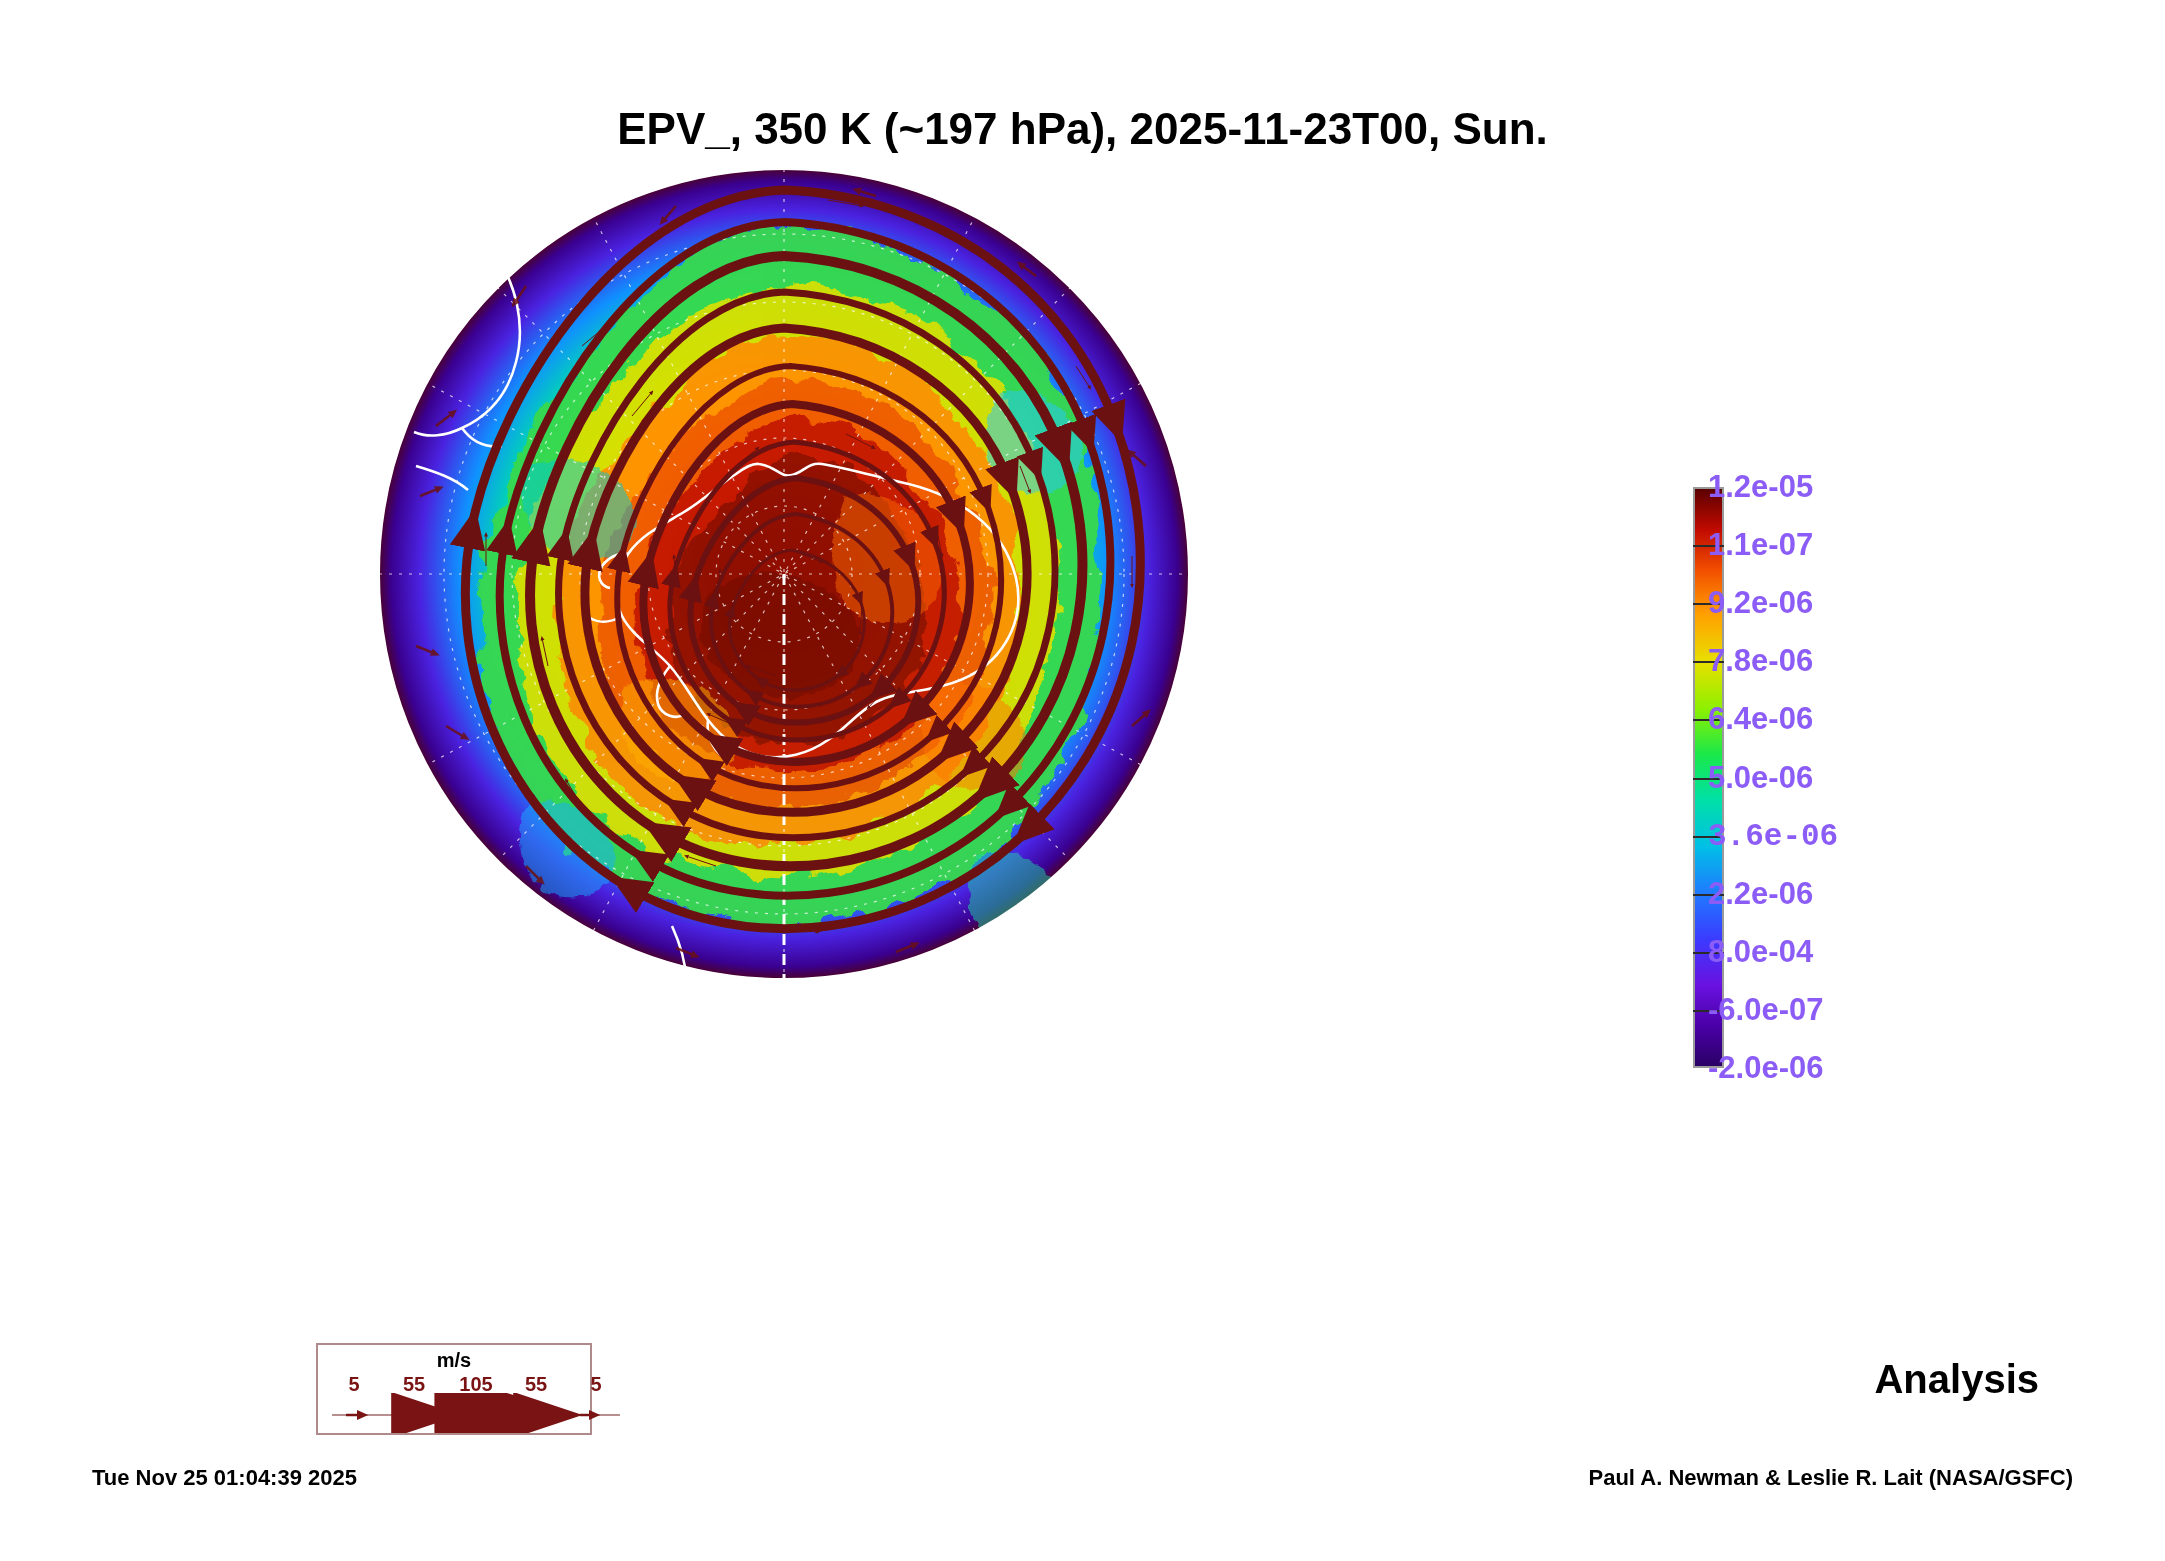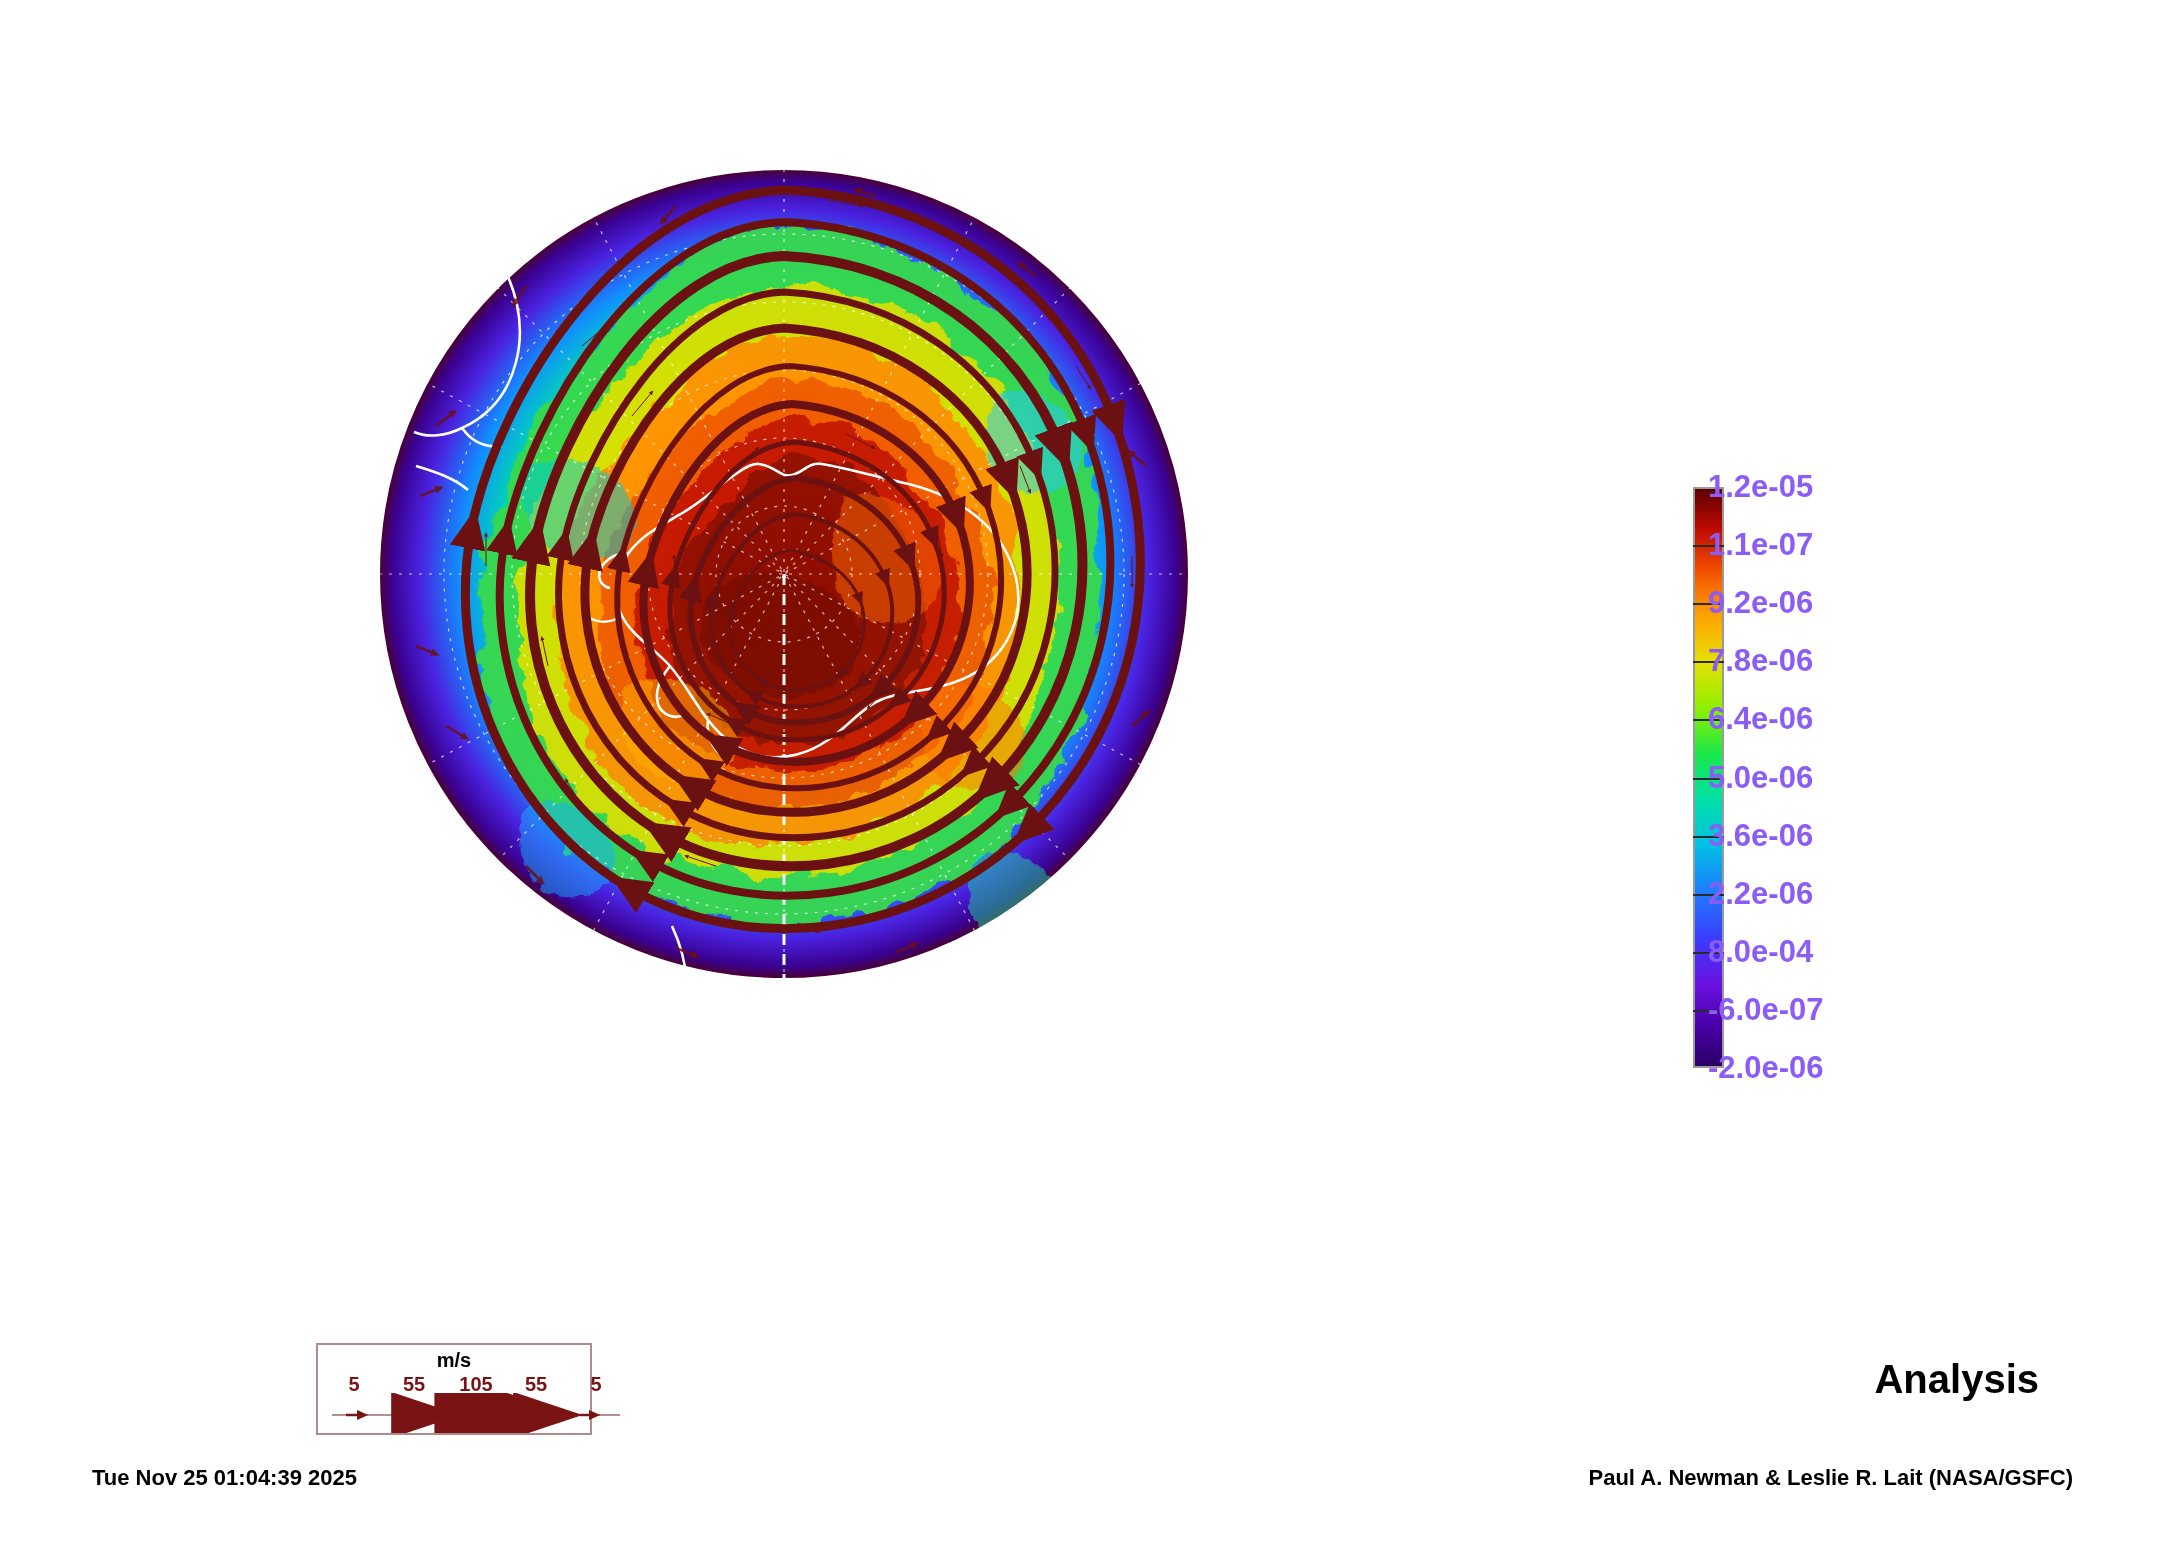--- a/index.html
+++ b/index.html
@@ -36,20 +36,21 @@
   #stamp{position:absolute;left:92px;top:1465px;font-size:22px;
          font-weight:bold;color:#000;}
   #credit{position:absolute;right:92px;top:1465px;font-size:22px;
           font-weight:bold;color:#000;}
 </style>
 </head>
 <body>
 
 <div id="stage">
 
+  <div class="title">EPV_, 350 K (~197 hPa), 2025-11-23T00, Sun.</div>
 
   <div id="mapwrap">
     <svg id="mapsvg" viewBox="0 0 816 816">
       <defs>
         <clipPath id="globeclip">
             <circle cx="408" cy="408" r="405"></circle>
           </clipPath>
         <radialGradient id="baseRad" cx="50%" cy="50%" r="50%">
           <stop offset="0%" stop-color="#b02000"></stop>
           <stop offset="18%" stop-color="#d44000"></stop>
@@ -231,21 +232,21 @@
       <div class="cbtick" style="top: 951.8px;"></div>
       <div class="cbtick" style="top: 1009.9px;"></div>
     </div>
   <div id="cblabels">
       <div class="cblabel" style="top: 487px;">1.2e-05</div>
       <div class="cblabel" style="top: 545.1px;">1.1e-07</div>
       <div class="cblabel" style="top: 603.2px;">9.2e-06</div>
       <div class="cblabel" style="top: 661.3px;">7.8e-06</div>
       <div class="cblabel" style="top: 719.4px;">6.4e-06</div>
       <div class="cblabel" style="top: 777.5px;">5.0e-06</div>
-      <div class="cblabel" style="top: 835.6px;">3.6e-06</div>
+      <div class="cblabel" style="top: 835.6px; font-family: Liberation Mono, monospace;">3.6e-06</div>
       <div class="cblabel" style="top: 893.7px;">2.2e-06</div>
       <div class="cblabel" style="top: 951.8px;">8.0e-04</div>
       <div class="cblabel" style="top: 1009.9px;">-6.0e-07</div>
       <div class="cblabel" style="top: 1068px;">-2.0e-06</div>
     </div>
 
   <div id="windbox">
     <div id="windunit">m/s</div>
     <div id="windlabels">
         <div class="wlab" style="left: 36px;">5</div>

